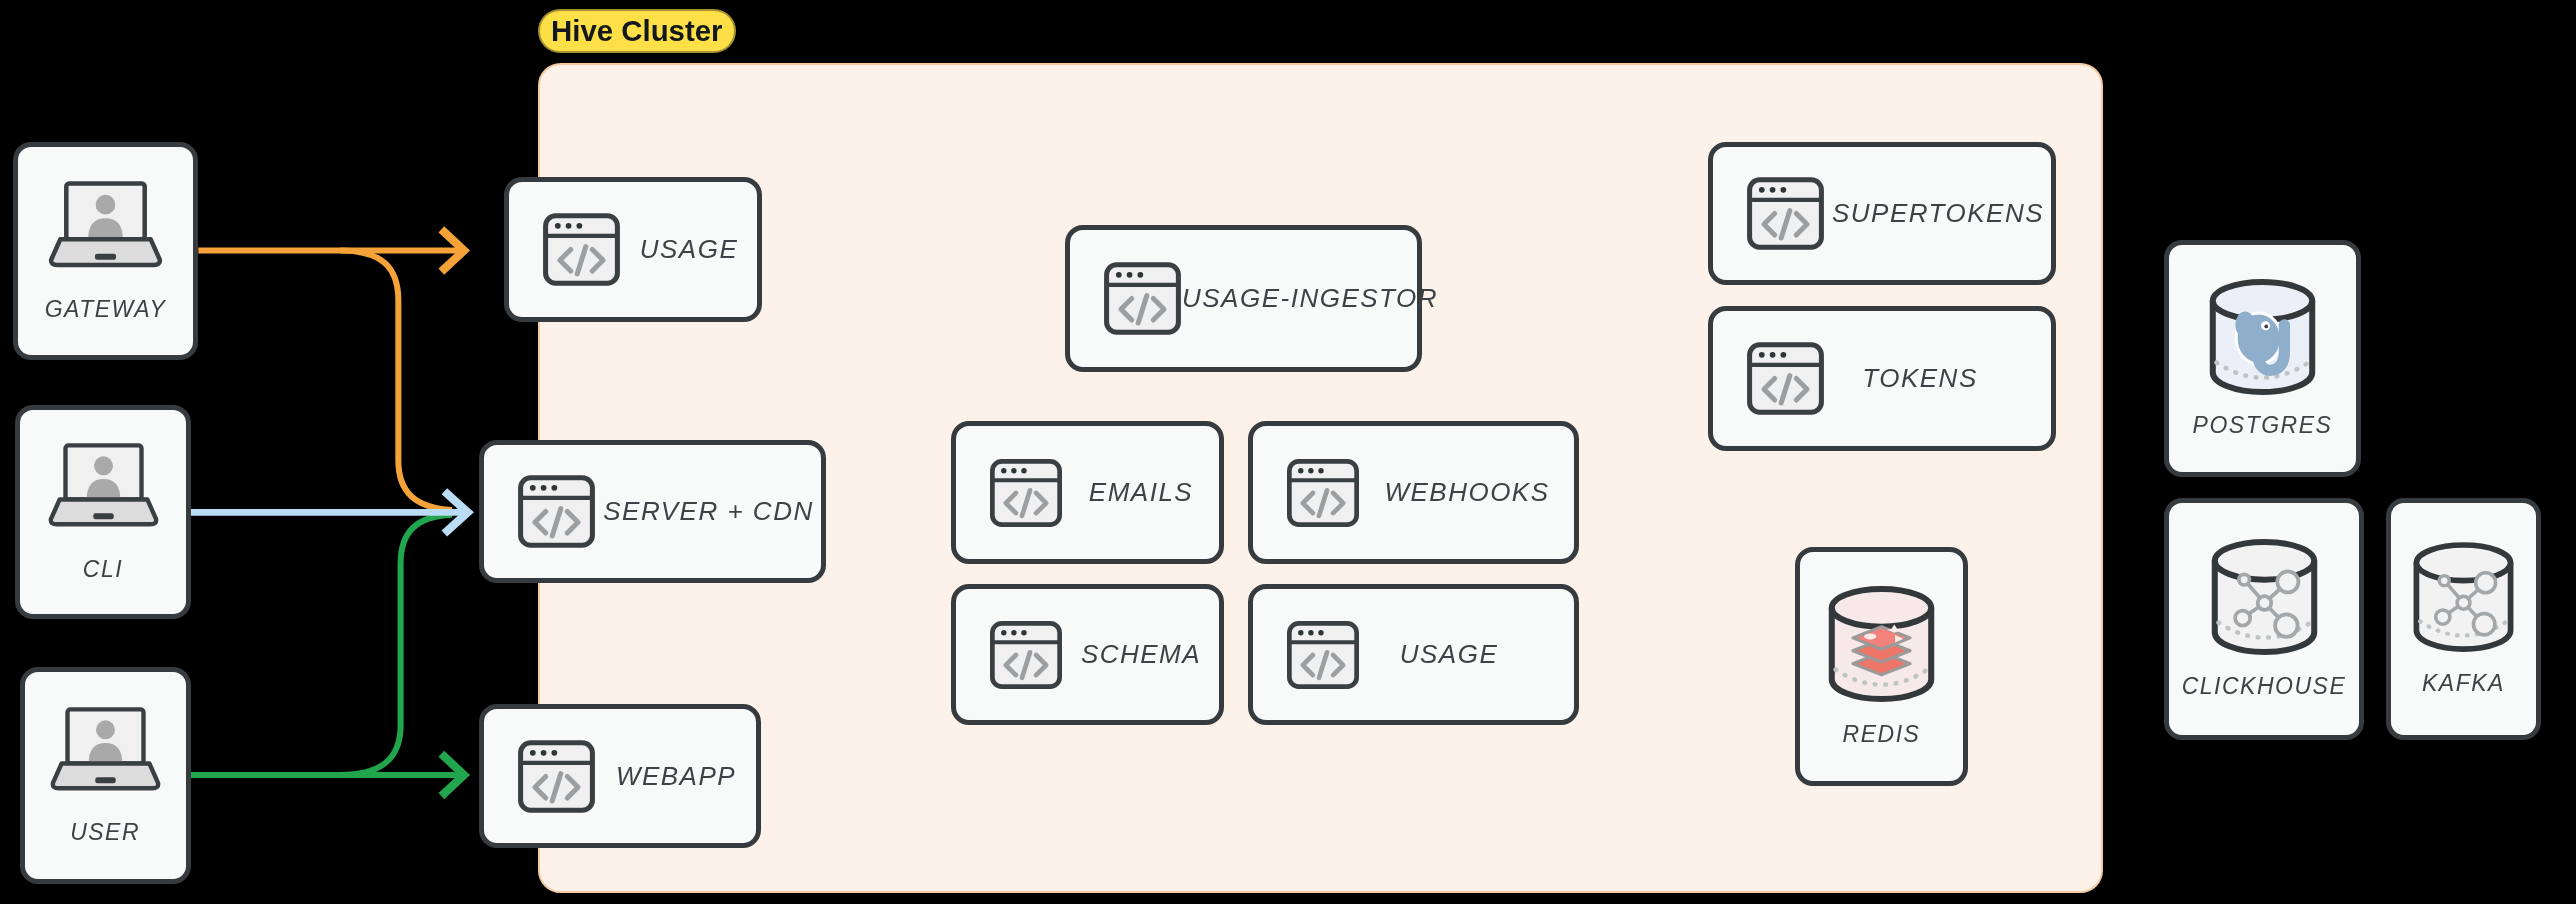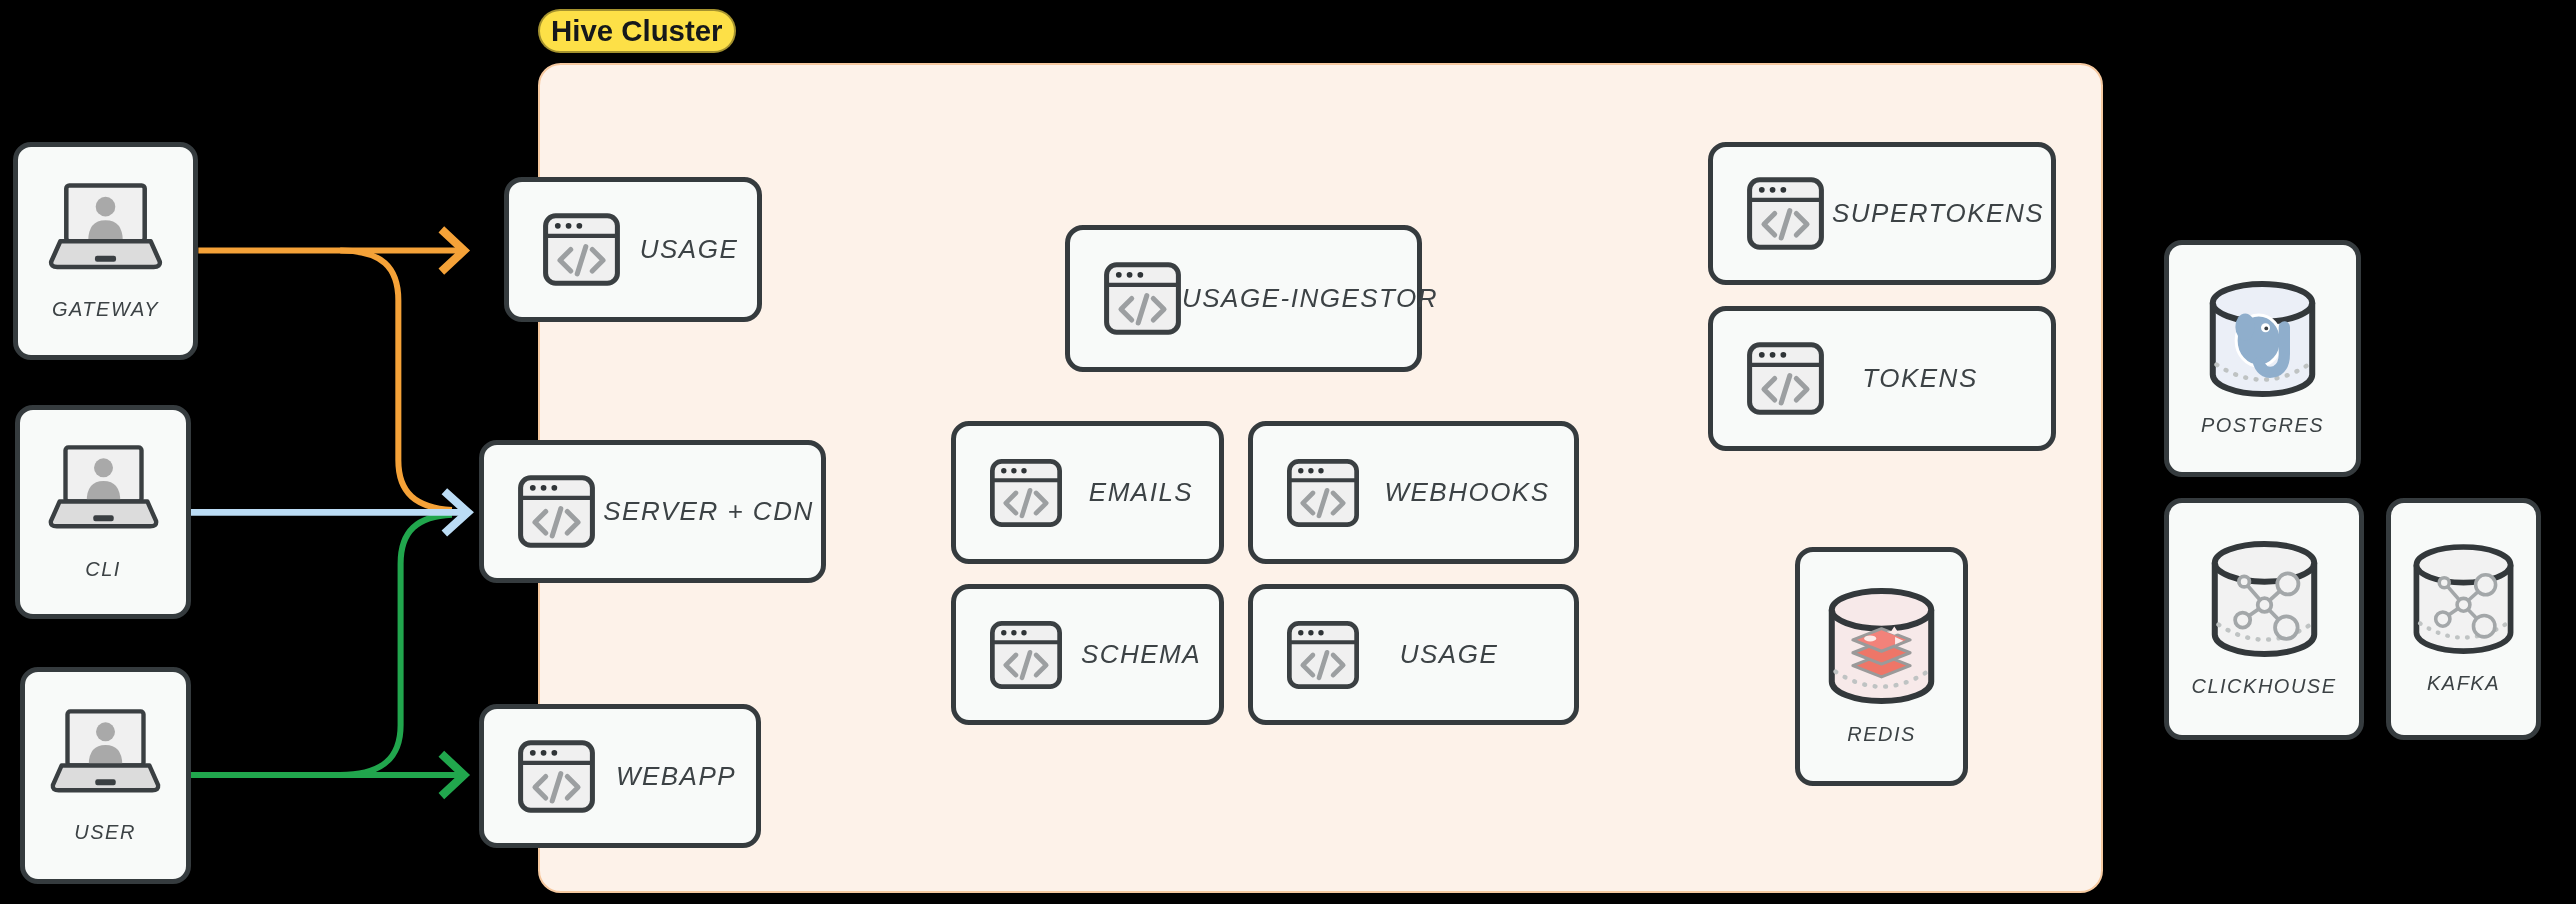--- a/index.html
+++ b/index.html
@@ -13,21 +13,21 @@
   .arrows{position:absolute;left:0;top:0;pointer-events:none;}
   .edge{fill:none;stroke-linecap:butt;}
   .node{position:absolute;box-sizing:border-box;background:#F8FAF9;border:5.3px solid #353B3E;}
   .svc{border-radius:18px;display:flex;align-items:center;padding:0 0 0 33px;}
   .svc .icon{flex:0 0 auto;display:flex;}
   .svc-label{flex:1;text-align:center;font-style:italic;font-size:26px;color:#3C4245;
              letter-spacing:1.5px;white-space:nowrap;}
   .svc .lr{text-align:center;padding-right:36px;}
   .tall{border-radius:18px;display:flex;flex-direction:column;align-items:center;
         justify-content:center;gap:16.6px;}
-  .tall .t-label{font-style:italic;font-size:20px;color:#3C4245;letter-spacing:1.5px;white-space:nowrap;}
+  .tall .t-label{font-style:italic;font-size:23px;color:#3C4245;letter-spacing:1.5px;white-space:nowrap;}
 </style>
 </head>
 <body>
 
 <div class="stage">
 
   <svg width="0" height="0" style="position:absolute">
     <defs>
       <g id="codewin">
         <rect x="5" y="5" width="100" height="94" rx="14" fill="#F0F0F0" stroke="#3A3F42" stroke-width="7"></rect>

